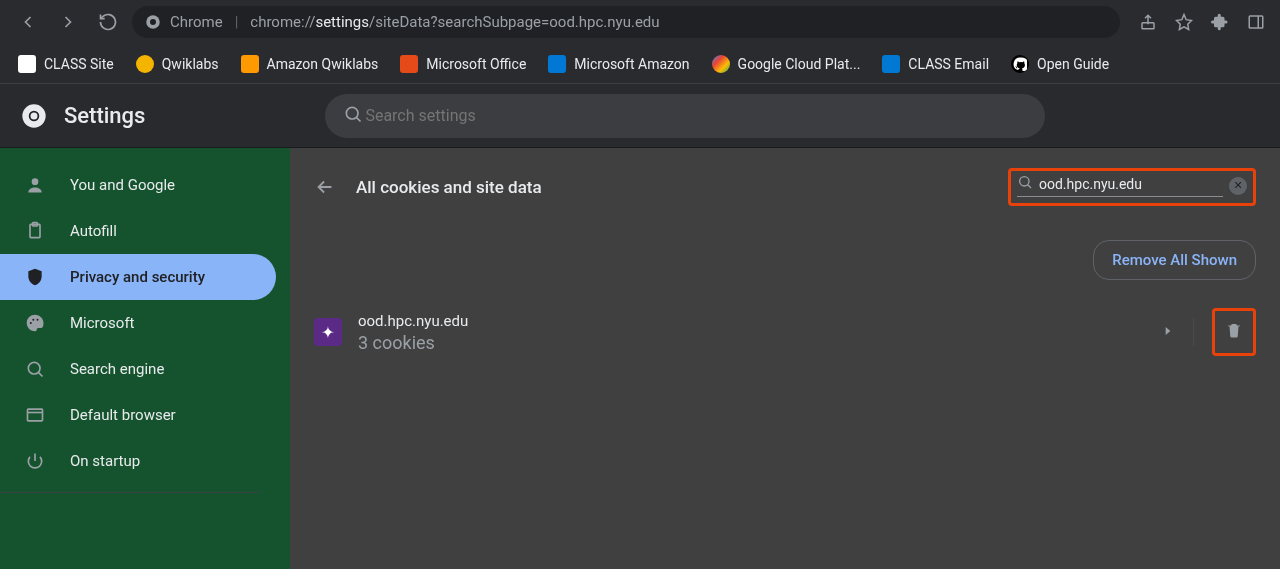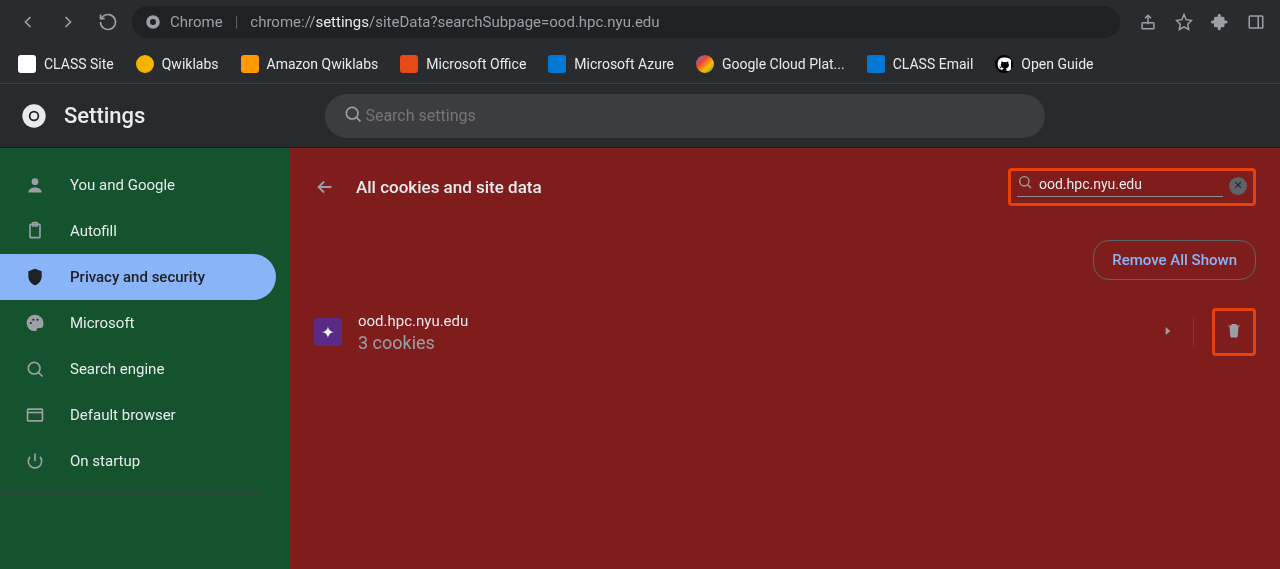--- a/index.html
+++ b/index.html
@@ -36,21 +36,21 @@
 
     
     .sidebar { width: 290px; background: #14532d; padding-top: 14px; }
     .sidebar-item { display: flex; align-items: center; gap: 24px; padding: 12px 24px; font-size: 15px; color: #e8eaed; cursor: pointer; border-radius: 0 26px 26px 0; margin-right: 14px; }
     .sidebar-item .ico { width: 22px; height: 22px; color: #9aa0a6; display:flex; align-items:center; justify-content:center; }
     .sidebar-item.active { background: #8ab4f8; color: #202124; font-weight: 500; }
     .sidebar-item.active .ico { color: #202124; }
     .sidebar-sep { border-top:1px solid #3c4043; margin: 8px 0 0 0; width: 260px; }
 
     
-    .main { flex: 1; background: #7f1d1d; padding: 20px 24px 0 24px; position: relative; }
+    .main { flex: 1; background: #404040; padding: 20px 24px 0 24px; position: relative; }
     .page-header-row { display: flex; align-items: center; gap: 18px; justify-content: space-between; }
     .page-header-left { display: flex; align-items: center; gap: 20px; }
     .back-arrow { color: #9aa0a6; cursor:pointer; display:flex; }
     .page-title { font-size: 17px; font-weight: 500; color: #e8eaed; }
 
     
     .cookie-search-wrap { border: 3px solid #e8420a; border-radius: 4px; padding: 3px 6px 6px 6px; display:flex; align-items:center; gap:6px; width: 248px; }
     .cookie-search-inner { display:flex; align-items:center; gap:6px; border-bottom: 1px solid #8a8d91; flex:1; padding-bottom:2px; }
     .cookie-search-inner input { background: transparent; border:none; outline:none; color:#e8eaed; font-size:14px; flex:1; }
     .cookie-search-inner .si { color:#9aa0a6; }
@@ -143,21 +143,21 @@
   <div class="bookmark">
     <span class="bookmark-icon" style="background:#ff9900;"></span>
     <span>Amazon Qwiklabs</span>
   </div>
   <div class="bookmark">
     <span class="bookmark-icon" style="background:#e64a19;"></span>
     <span>Microsoft Office</span>
   </div>
   <div class="bookmark">
     <span class="bookmark-icon" style="background:#0078d4;"></span>
-    <span>Microsoft Azure</span>
+    <span>Microsoft Amazon</span>
   </div>
   <div class="bookmark">
     <span class="bookmark-icon" style="background:linear-gradient(135deg,#4285f4,#ea4335,#fbbc05,#34a853); border-radius:50%;"></span>
     <span>Google Cloud Plat...</span>
   </div>
   <div class="bookmark">
     <span class="bookmark-icon" style="background:#0078d4;"></span>
     <span>CLASS Email</span>
   </div>
   <div class="bookmark">

